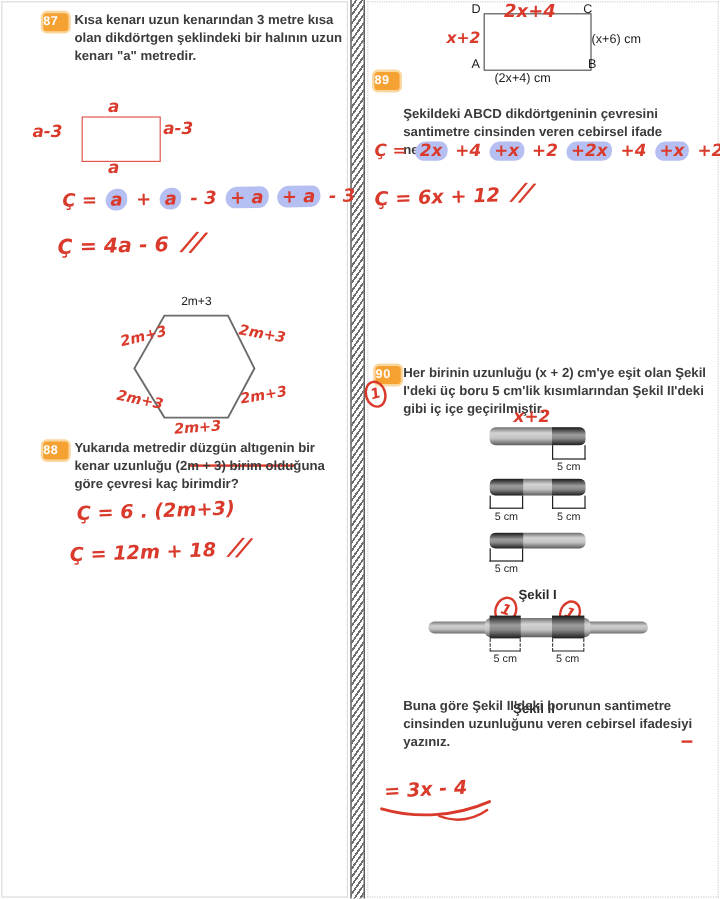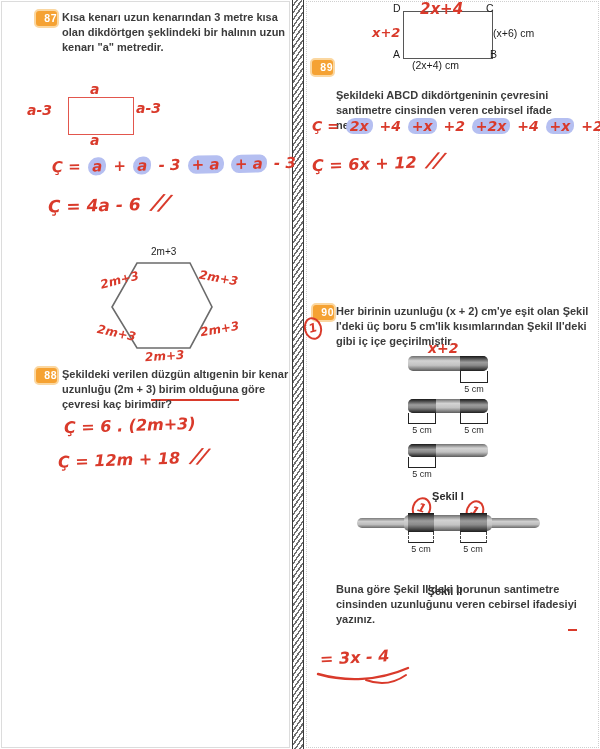--- a/index.html
+++ b/index.html
@@ -6,25 +6,25 @@
   .page { position:relative; width:600px; height:749px; background:#ffffff;
           font-family:"Liberation Sans", sans-serif; overflow:hidden; }
   .panel { position:absolute; background:#fff; border:1px solid #dcdcdc; box-sizing:border-box; }
   #panel-left  { left:1px; top:1px; width:289px; height:747px; }
   #panel-right { left:306px; top:1px; width:293px; height:747px; border-style:dotted; border-color:#cfcfcf; }
   .divider { position:absolute; left:292px; top:0; width:12px; height:749px; box-sizing:border-box;
              background: repeating-linear-gradient(125deg, #ffffff 0 2.5px, #6f6f6f 2.5px 4px);
              border-left:1.5px solid #3a3a3a; border-right:1.5px solid #3a3a3a; }
 
   .badge { position:absolute; width:21px; height:15px; background:#f5a233; border:2px solid #fbd7a0;
-           border-radius:5px; color:#fff; font-weight:bold; font-size:10.5px; text-align:right;
+           border-radius:5px; color:#fff; font-weight:bold; font-size:10.5px; text-align:left;
            line-height:15px; letter-spacing:0.5px; }
   .printed { position:absolute; color:#3b3b3b; font-weight:bold; font-size:11px; line-height:15px; }
   .plabel  { position:absolute; color:#1c1c1c; font-weight:normal; font-size:10.5px; white-space:nowrap; }
-  .redline { border-bottom:2px solid #d93a2b; padding-bottom:19px; }
+  .redline { border-bottom:2px solid #d93a2b; padding-bottom:7px; }
 
   .hw { position:absolute; font-family:"DejaVu Sans", sans-serif; font-style:italic; font-weight:bold;
         color:#d93a2b; white-space:nowrap; }
   .eqline span { display:inline-block; margin-right:2px; }
   .hl { background:#b5bff1; border-radius:10px 7px 9px 8px; padding:0 4px; }
   .dslash { display:inline-block; transform: skewX(-14deg) rotate(6deg); font-size:1.25em; margin-left:5px; }
 
   .rect87 { position:absolute; left:68px; top:97px; width:64px; height:36px; border:1.6px solid #e2564d; }
   .rectABCD { position:absolute; left:403px; top:11px; width:88px; height:46px; border:1.8px solid #575757; }
 
@@ -83,21 +83,21 @@
   <svg class="lineart" style="left:105px;top:255px;" width="115" height="100" viewBox="0 0 115 100">
     <polygon points="32,8 85,8 107,52 85,93 32,93 7,52" fill="#ffffff" stroke="#6b6b6b" stroke-width="1.6"></polygon>
   </svg>
   <div class="hw" style="left:100px;top:273px;font-size:12px;transform:rotate(-14deg);">2m+3</div>
   <div class="hw" style="left:199px;top:271px;font-size:12px;transform:rotate(10deg);">2m+3</div>
   <div class="hw" style="left:97px;top:326px;font-size:12px;transform:rotate(12deg);">2m+3</div>
   <div class="hw" style="left:200px;top:322px;font-size:12px;transform:rotate(-10deg);">2m+3</div>
   <div class="hw" style="left:145px;top:349px;font-size:12px;transform:rotate(-4deg);">2m+3</div>
 
   <div class="badge" style="left:34px;top:366px;">88</div>
-  <div class="printed" style="left:62px;top:367px;width:228px;"><span>Şekildeki verilen </span><span class="redline">düzgün altıgenin</span><span> bir kenar uzunluğu (2m + 3) birim olduğuna göre çevresi kaç birimdir?</span></div>
+  <div class="printed" style="left:62px;top:367px;width:228px;"><span>Yukarıda metredir </span><span class="redline">düzgün altıgenin</span><span> bir kenar uzunluğu (2m + 3) birim olduğuna göre çevresi kaç birimdir?</span></div>
 
   <div class="hw eqline" style="left:64px;top:416px;font-size:16px;transform:rotate(-2deg);">
     <span>Ç = 6 . (2m+3)</span>
   </div>
   <div class="hw eqline" style="left:58px;top:446px;font-size:16px;transform:rotate(-2deg);">
     <span>Ç = 12m + 18</span>
     <span class="dslash">//</span>
   </div>
 
   <div class="rectABCD"></div>

